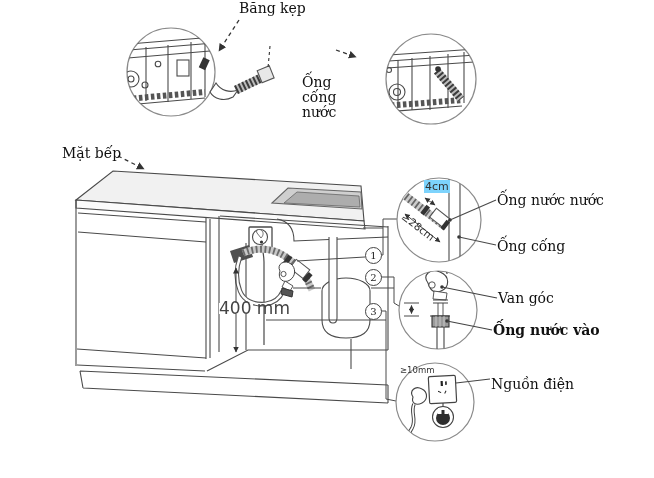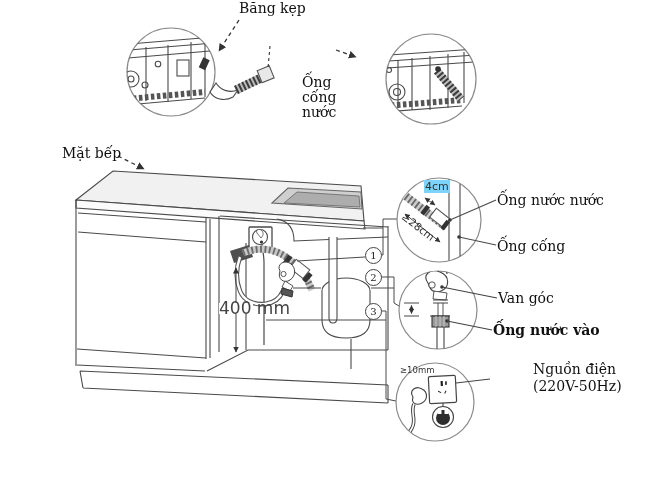--- a/index.html
+++ b/index.html
@@ -245,21 +245,20 @@
 
   <div class="dim dim-4cm">4cm</div>
   <div class="dim dim-28cm">≥28cm</div>
   <div class="dim dim-10mm">≥10mm</div>
 
   <div class="lbl" style="left:497px;top:193px;">Ống nước nước</div>
   <div class="lbl" style="left:497px;top:239px;">Ống cống</div>
   <div class="lbl" style="left:498px;top:291px;text-align:center;">Van góc</div>
   <div class="lbl" style="left:493px;top:323px;font-weight:bold;">Ống nước vào</div>
 
-  <div class="lbl" style="left:491px;top:361px;line-height:17px;margin-left:42px;">
+  <div class="lbl" style="left:491px;top:376px;line-height:17px;">
     <span class="ln">Nguồn điện</span>
-    <span class="ln">(220V-50Hz)</span>
   </div>
 
   <span class="badge" style="left:365px;top:247px;">1</span>
   <span class="badge" style="left:365px;top:269px;">2</span>
   <span class="badge" style="left:365px;top:303px;">3</span>
 </div>
 
 </body></html>

